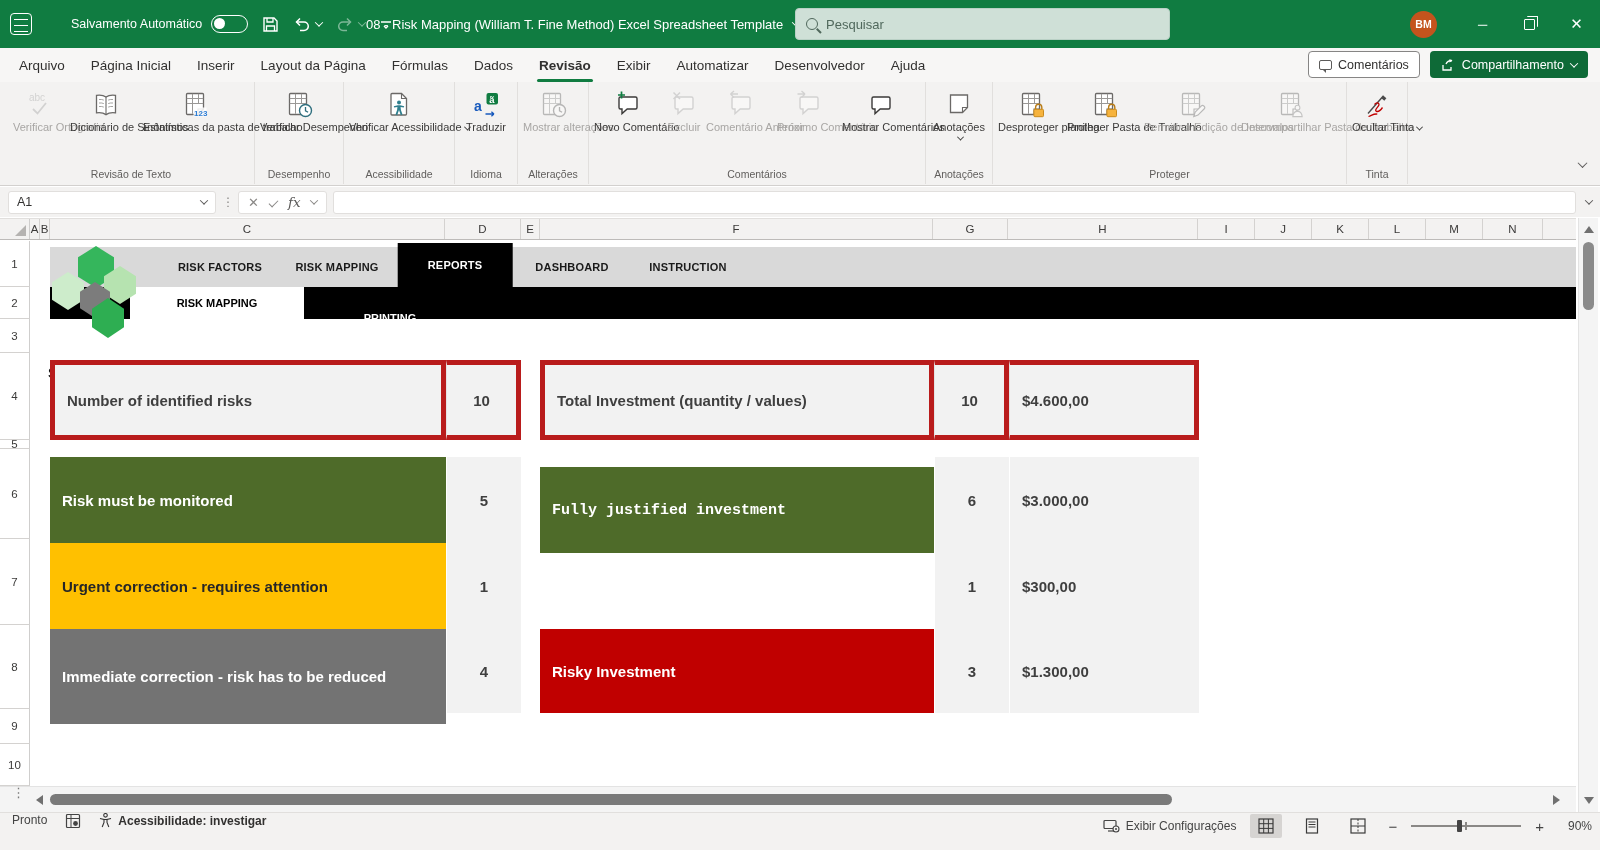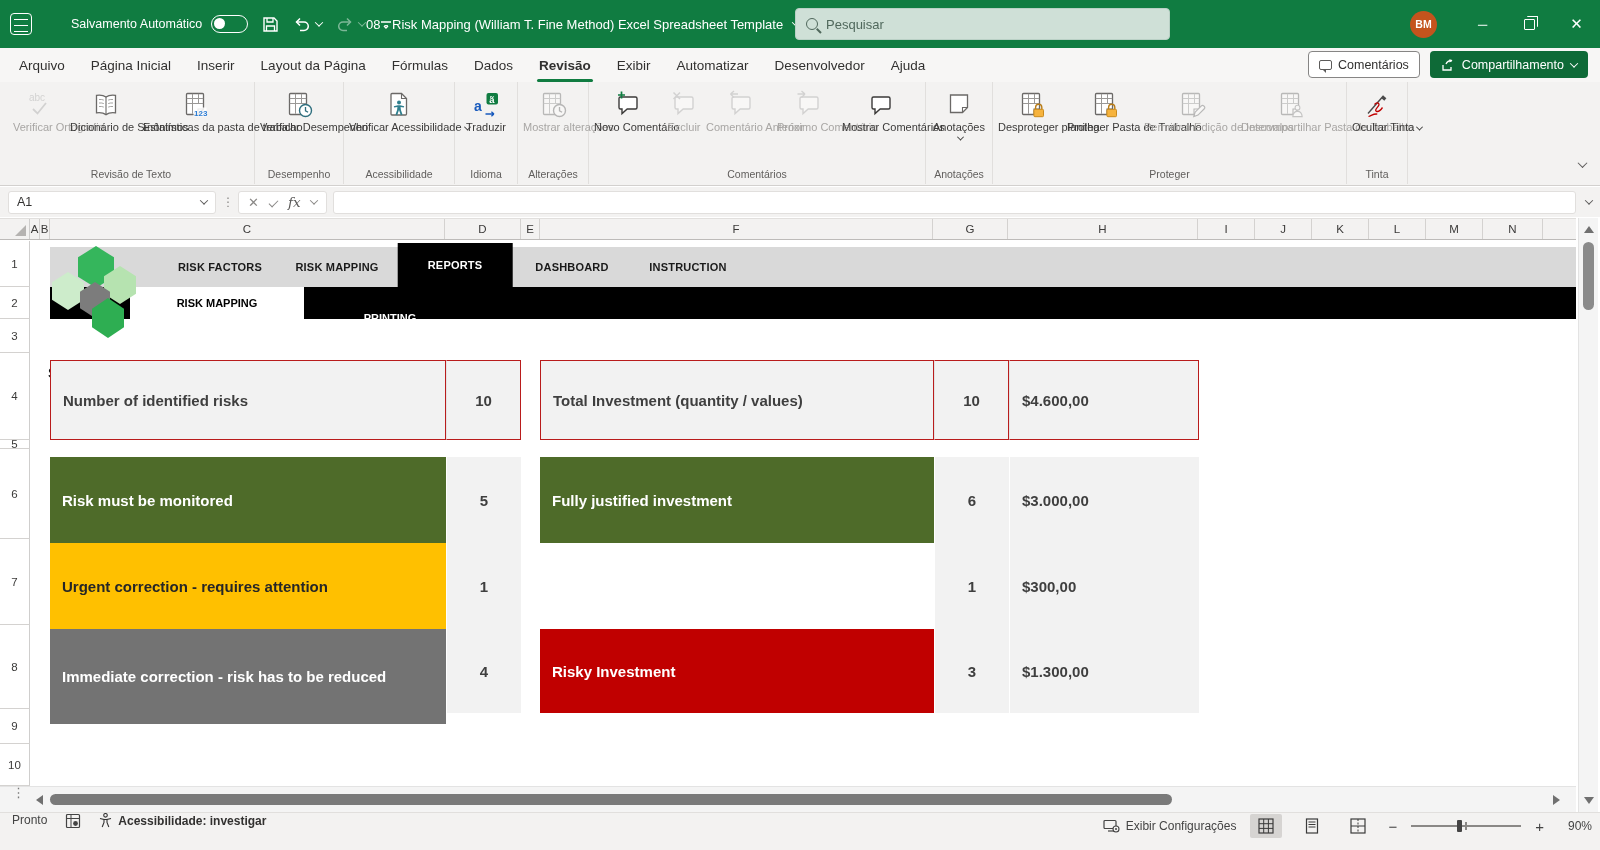--- a/index.html
+++ b/index.html
@@ -85,21 +85,21 @@
   .navtab.active { top:2px; height:44px; background:#000; color:#fff; padding:0 30px; }
   .subtab-active { position:absolute; left:100px; top:46px; width:174px; height:32px; background:#fff; color:#000; display:flex; align-items:center; justify-content:center; font-size:11px; font-weight:700; }
   .subtab { position:absolute; left:360px; top:46px; transform:translateX(-50%); height:32px; display:flex; align-items:center; color:#fff; font-size:11px; font-weight:700;margin-top:15px; }
   .logo { position:absolute; left:18px; top:5px; width:108px; height:92px; }
   .hex { position:absolute; clip-path:polygon(50% 0,100% 27%,100% 73%,50% 100%,0 73%,0 27%); }
   .logotext { position:absolute; left:0; top:79px; font-size:14.5px; font-weight:800; color:#111; letter-spacing:.3px; white-space:nowrap;margin-top:40px; }
 
   .tbl-cell { position:absolute; display:flex; align-items:center; font-weight:700; font-size:15px; color:#3f3f3f; }
   .lab { padding-left:12px; }
   .ctr { justify-content:center; }
-  .sumcell { background:#f2f2f2; border:1px solid #b91c1c; }
+  .sumcell { background:#f2f2f2; border:5px solid #b91c1c; }
   .valcell { background:#f2f2f2; border-left:1px solid #fff; }
 
   
   .vscroll { position:absolute; right:2px; top:218px; width:20px; height:594px; background:#f4f4f4; border-left:1px solid #e3e3e3; }
   .vthumb { position:absolute; left:4px; top:24px; width:11px; height:68px; background:#8a8a8a; border-radius:6px; }
   .tri-up { position:absolute; left:5px; top:8px; border-left:5px solid transparent; border-right:5px solid transparent; border-bottom:7px solid #707070; }
   .tri-dn { position:absolute; left:5px; bottom:8px; border-left:5px solid transparent; border-right:5px solid transparent; border-top:7px solid #707070; }
   .hscroll { position:absolute; left:0; top:786px; width:1576px; height:26px; background:#f4f4f4; border-top:1px solid #e3e3e3; }
   .hdots { position:absolute; left:12px; top:3px; color:#7a7a7a; font-size:13px; line-height:6px; }
   .tri-l { position:absolute; left:36px; top:8px; border-top:5px solid transparent; border-bottom:5px solid transparent; border-right:7px solid #707070; }
@@ -507,21 +507,21 @@
     <div class="tbl-cell sumcell ctr" style="left:904px;top:119px;width:75px;height:80px;border-left:1px solid #e3e3e3">10</div>
     <div class="tbl-cell sumcell lab" style="left:979px;top:119px;width:190px;height:80px;border-left:1px solid #e3e3e3">$4.600,00</div>
 
     <div class="tbl-cell lab" id="rr0" style="left: 20px; top: 216px; width: 396px; height: 86px; background: rgb(78, 107, 41); color: rgb(255, 255, 255);">Risk must be monitored</div>
     <div class="tbl-cell valcell ctr" style="left:416px;top:216px;width:75px;height:86px">5</div>
     <div class="tbl-cell lab" id="rr1" style="left: 20px; top: 302px; width: 396px; height: 86px; background: rgb(255, 192, 0); color: rgb(38, 38, 38);">Urgent correction - requires attention</div>
     <div class="tbl-cell valcell ctr" style="left:416px;top:302px;width:75px;height:86px">1</div>
     <div class="tbl-cell lab" id="rr2" style="left: 20px; top: 388px; width: 396px; height: 95px; background: #737373; color: rgb(255, 255, 255);">Immediate correction - risk has to be reduced</div>
     <div class="tbl-cell valcell ctr" style="left:416px;top:388px;width:75px;height:84px">4</div>
 
-    <div class="tbl-cell lab" id="ir0" style="left: 510px; top: 216px; width: 394px; height: 86px; background: rgb(78, 107, 41); color: rgb(255, 255, 255);">Fully justified investment</div>
+    <div class="tbl-cell lab" id="ir0" style="left: 510px; top: 226px; width: 394px; height: 86px; background: rgb(78, 107, 41); color: rgb(255, 255, 255); font-family: Liberation Mono, monospace;">Fully justified investment</div>
     <div class="tbl-cell valcell ctr" style="left:904px;top:216px;width:75px;height:86px">6</div>
     <div class="tbl-cell valcell lab" style="left:979px;top:216px;width:190px;height:86px">$3.000,00</div>
     <div class="tbl-cell valcell ctr" style="left:904px;top:302px;width:75px;height:86px">1</div>
     <div class="tbl-cell valcell lab" style="left:979px;top:302px;width:190px;height:86px">$300,00</div>
     <div class="tbl-cell lab" id="ir2" style="left: 510px; top: 388px; width: 394px; height: 84px; background: rgb(192, 0, 0); color: rgb(255, 255, 255);">Risky Investment</div>
     <div class="tbl-cell valcell ctr" style="left:904px;top:388px;width:75px;height:84px">3</div>
     <div class="tbl-cell valcell lab" style="left:979px;top:388px;width:190px;height:84px">$1.300,00</div>
   </div>
 
   <div class="vscroll">

